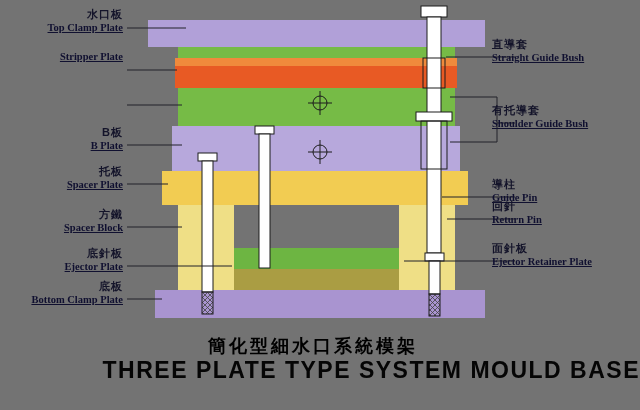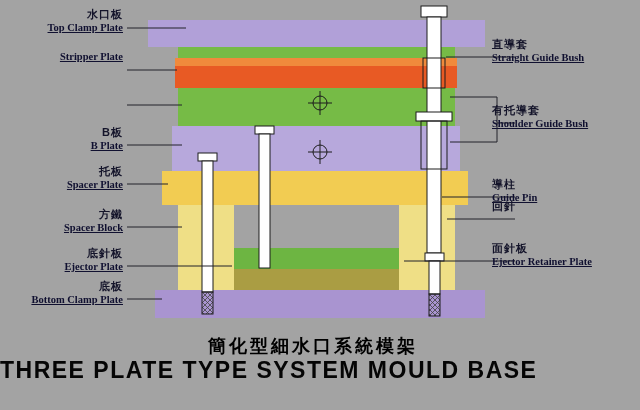--- a/index.html
+++ b/index.html
@@ -1,30 +1,30 @@
 <!DOCTYPE html>
 <html><head>
 <meta charset="utf-8">
 <style>
   html,body{margin:0;padding:0;background:#e9e6dd;}
   .page{
     position:relative;width:640px;height:410px;
-    background:#a3a3a3;
+    background:#737373;
     font-family:"Liberation Sans",sans-serif;
     overflow:hidden;
   }
   svg{position:absolute;left:0;top:0;}
   .lbl{position:absolute;line-height:13px;white-space:nowrap;}
   .lbl .zh{font-size:11px;font-weight:bold;color:#14142a;letter-spacing:1px;}
   .lbl .en{font-size:10.5px;font-weight:bold;font-family:"Liberation Serif",serif;color:#101030;text-decoration:underline;}
   .lbl-left{left:4px;width:119px;text-align:right;}
   .lbl-right{left:492px;width:121px;text-align:left;}
   .title-zh{position:absolute;top:334px;left:0;width:626px;text-align:center;
     font-size:18px;font-weight:bold;letter-spacing:3px;color:#000;}
-  .title-en{position:absolute;top:357px;left:0;width:640px;text-align:left;
+  .title-en{position:absolute;top:357px;left:0;width:640px;text-align:right;
     font-size:23px;font-weight:bold;letter-spacing:1.5px;color:#050505;}
 </style>
 </head>
 <body>
 
 <div class="page">
 
   <svg width="640" height="410" viewBox="0 0 640 410">
     <defs>
       <pattern id="xhatch" width="5" height="5" patternUnits="userSpaceOnUse">
@@ -134,20 +134,21 @@
   <div class="lbl lbl-right" style="top:104px">
     <div class="zh">有托導套</div>
     <div class="en">Shoulder Guide Bush</div>
   </div>
   <div class="lbl lbl-right" style="top:178px">
     <div class="zh">導柱</div>
     <div class="en">Guide Pin</div>
   </div>
   <div class="lbl lbl-right" style="top:200px">
     <div class="zh">回針</div>
+    <div class="en">Return Pin</div>
   </div>
   <div class="lbl lbl-right" style="top:242px">
     <div class="zh">面針板</div>
     <div class="en">Ejector Retainer Plate</div>
   </div>
 
   <div class="title-zh">簡化型細水口系統模架</div>
   <div class="title-en">THREE PLATE TYPE SYSTEM MOULD BASE</div>
 
 </div>

